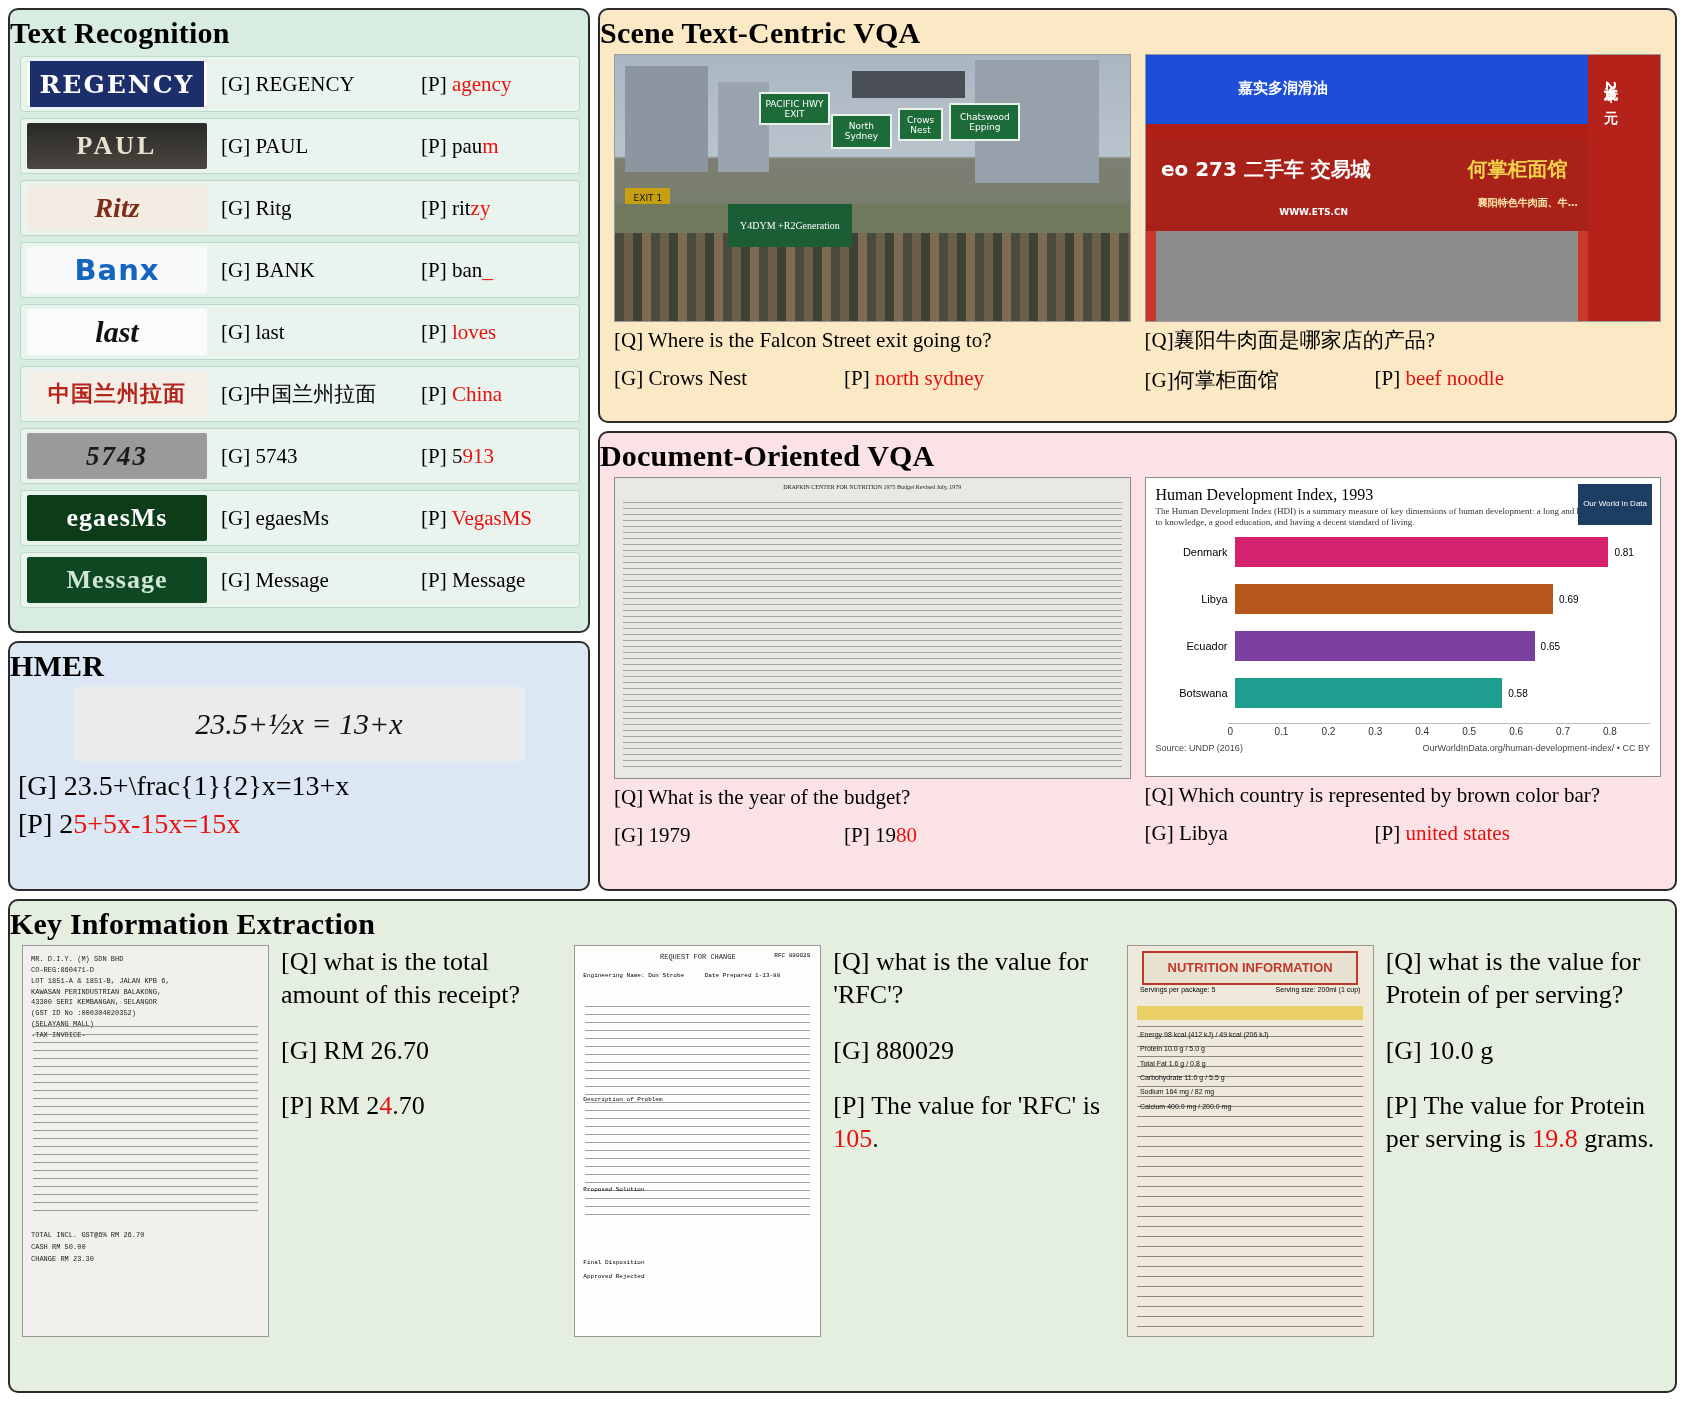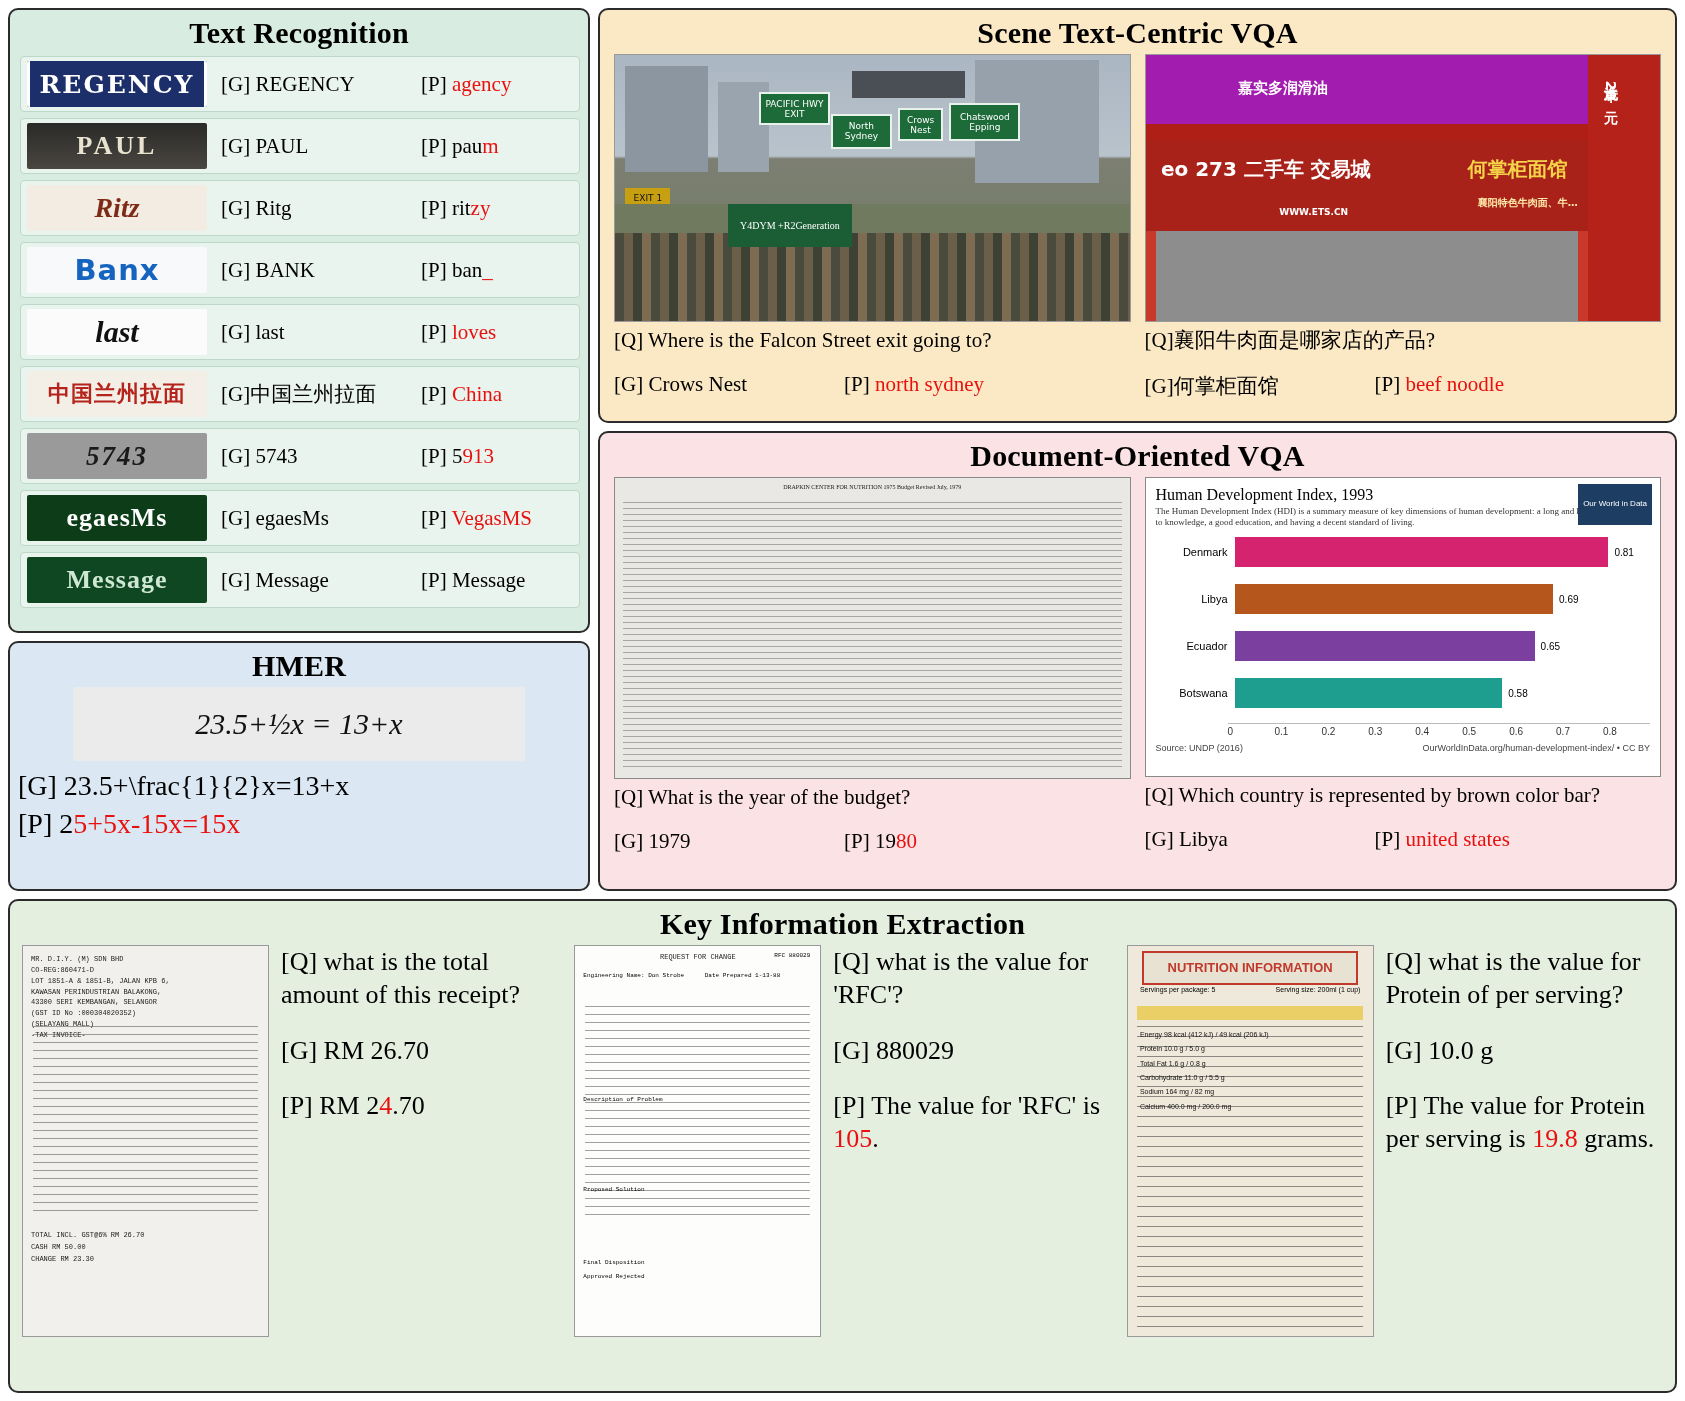--- a/index.html
+++ b/index.html
@@ -5,21 +5,21 @@
   html,body{margin:0;padding:0;}
   body{
     width:1685px;height:1401px;
     background:#ffffff;
     font-family:"Liberation Serif", serif;
     color:#000;
     overflow:hidden;
   }
   .page{position:relative;width:1685px;height:1401px;box-sizing:border-box;padding:6px;}
   .panel{position:absolute;border:2px solid #2b2b2b;border-radius:10px;box-sizing:border-box;}
-  .panel-title{text-align:center;font-weight:bold;font-size:30px;margin:6px 0 4px;letter-spacing:.2px;}
+  .panel-title{font-weight:bold;font-size:30px;margin:6px 0 4px;letter-spacing:.2px;}
 
   
   #text-recognition{left:8px;top:8px;width:582px;height:625px;background:#d8ece1;}
   .tr-list{padding:2px 8px 6px 10px;}
   .tr-row{
     display:flex;align-items:center;
     background:#e9f4ee;border:1px solid #bcd8c8;border-radius:4px;
     height:56px;margin-bottom:6px;padding:0 6px;box-sizing:border-box;
   }
   .tr-img{width:180px;height:46px;flex:0 0 180px;border-radius:2px;overflow:hidden;position:relative;
@@ -50,36 +50,36 @@
   .hmer-line{font-size:28px;padding-left:8px;line-height:1.35;}
 
   
   #scene-vqa{left:598px;top:8px;width:1079px;height:415px;background:#fbe9c6;}
   .two-col{display:flex;gap:14px;padding:0 14px;}
   .col{flex:1;}
   .img-box{width:100%;border:1px solid #999;box-sizing:border-box;overflow:hidden;position:relative;}
   .qa-line{font-size:21px;line-height:1.3;margin-top:5px;display:flex;}
   .qa-line .q{white-space:nowrap;}
   .qa-g{flex:0 0 230px;}
-  .qa-row{display:flex;font-size:21px;margin-top:18px;}
+  .qa-row{display:flex;font-size:21px;margin-top:12px;}
 
   
   .scene1{height:268px;background:linear-gradient(180deg,#aab6c2 0%,#b9c3cc 38%,#7c7f72 39%,#6d7a5e 100%);}
   .sc-sky{position:absolute;inset:0;}
   .sc-bldg{position:absolute;background:#9aa3ab;}
   .sc-sign{position:absolute;background:#1e6b3a;border:2px solid #e9f2ea;color:#fff;
            font-family:"DejaVu Sans",sans-serif;font-size:9px;display:flex;align-items:center;justify-content:center;text-align:center;}
   .sc-road{position:absolute;left:0;right:0;bottom:0;height:44%;background:#6f7a5f;}
   .sc-crowd{position:absolute;left:0;right:0;bottom:0;height:33%;
             background:repeating-linear-gradient(90deg,#4a4b3c 0 9px,#6b5f4a 9px 18px,#3d4235 18px 27px,#7d6b52 27px 36px);}
   .sc-banner{position:absolute;background:#1b5e35;color:#fff;font-size:10px;display:flex;align-items:center;justify-content:center;}
 
   
   .scene2{height:268px;background:#c9392b;position:relative;}
-  .s2-top{position:absolute;left:0;right:0;top:0;height:26%;background:#a21caf;padding-left:31px;}
+  .s2-top{position:absolute;left:0;right:0;top:0;height:26%;background:#1d4ed8;padding-left:31px;}
   .s2-topred{position:absolute;left:0;right:0;top:26%;height:6%;background:#b01f16;}
   .s2-mid{position:absolute;left:0;right:0;top:32%;height:34%;background:#a8221a;}
   .s2-shop{position:absolute;left:2%;right:16%;top:66%;bottom:0;background:#8d8d8d;}
   .s2-right{position:absolute;right:0;top:0;bottom:0;width:14%;background:#b5221a;}
   .s2-txt{position:absolute;color:#fff;font-family:"DejaVu Sans",sans-serif;font-weight:bold;}
 
   
   #doc-vqa{left:598px;top:431px;width:1079px;height:460px;background:#fbe2e4;}
   .doc-img{height:300px;background:#e9e8e4;border:1px solid #8a8a8a;position:relative;overflow:hidden;}
   .doc-lines{position:absolute;inset:8px;background:

